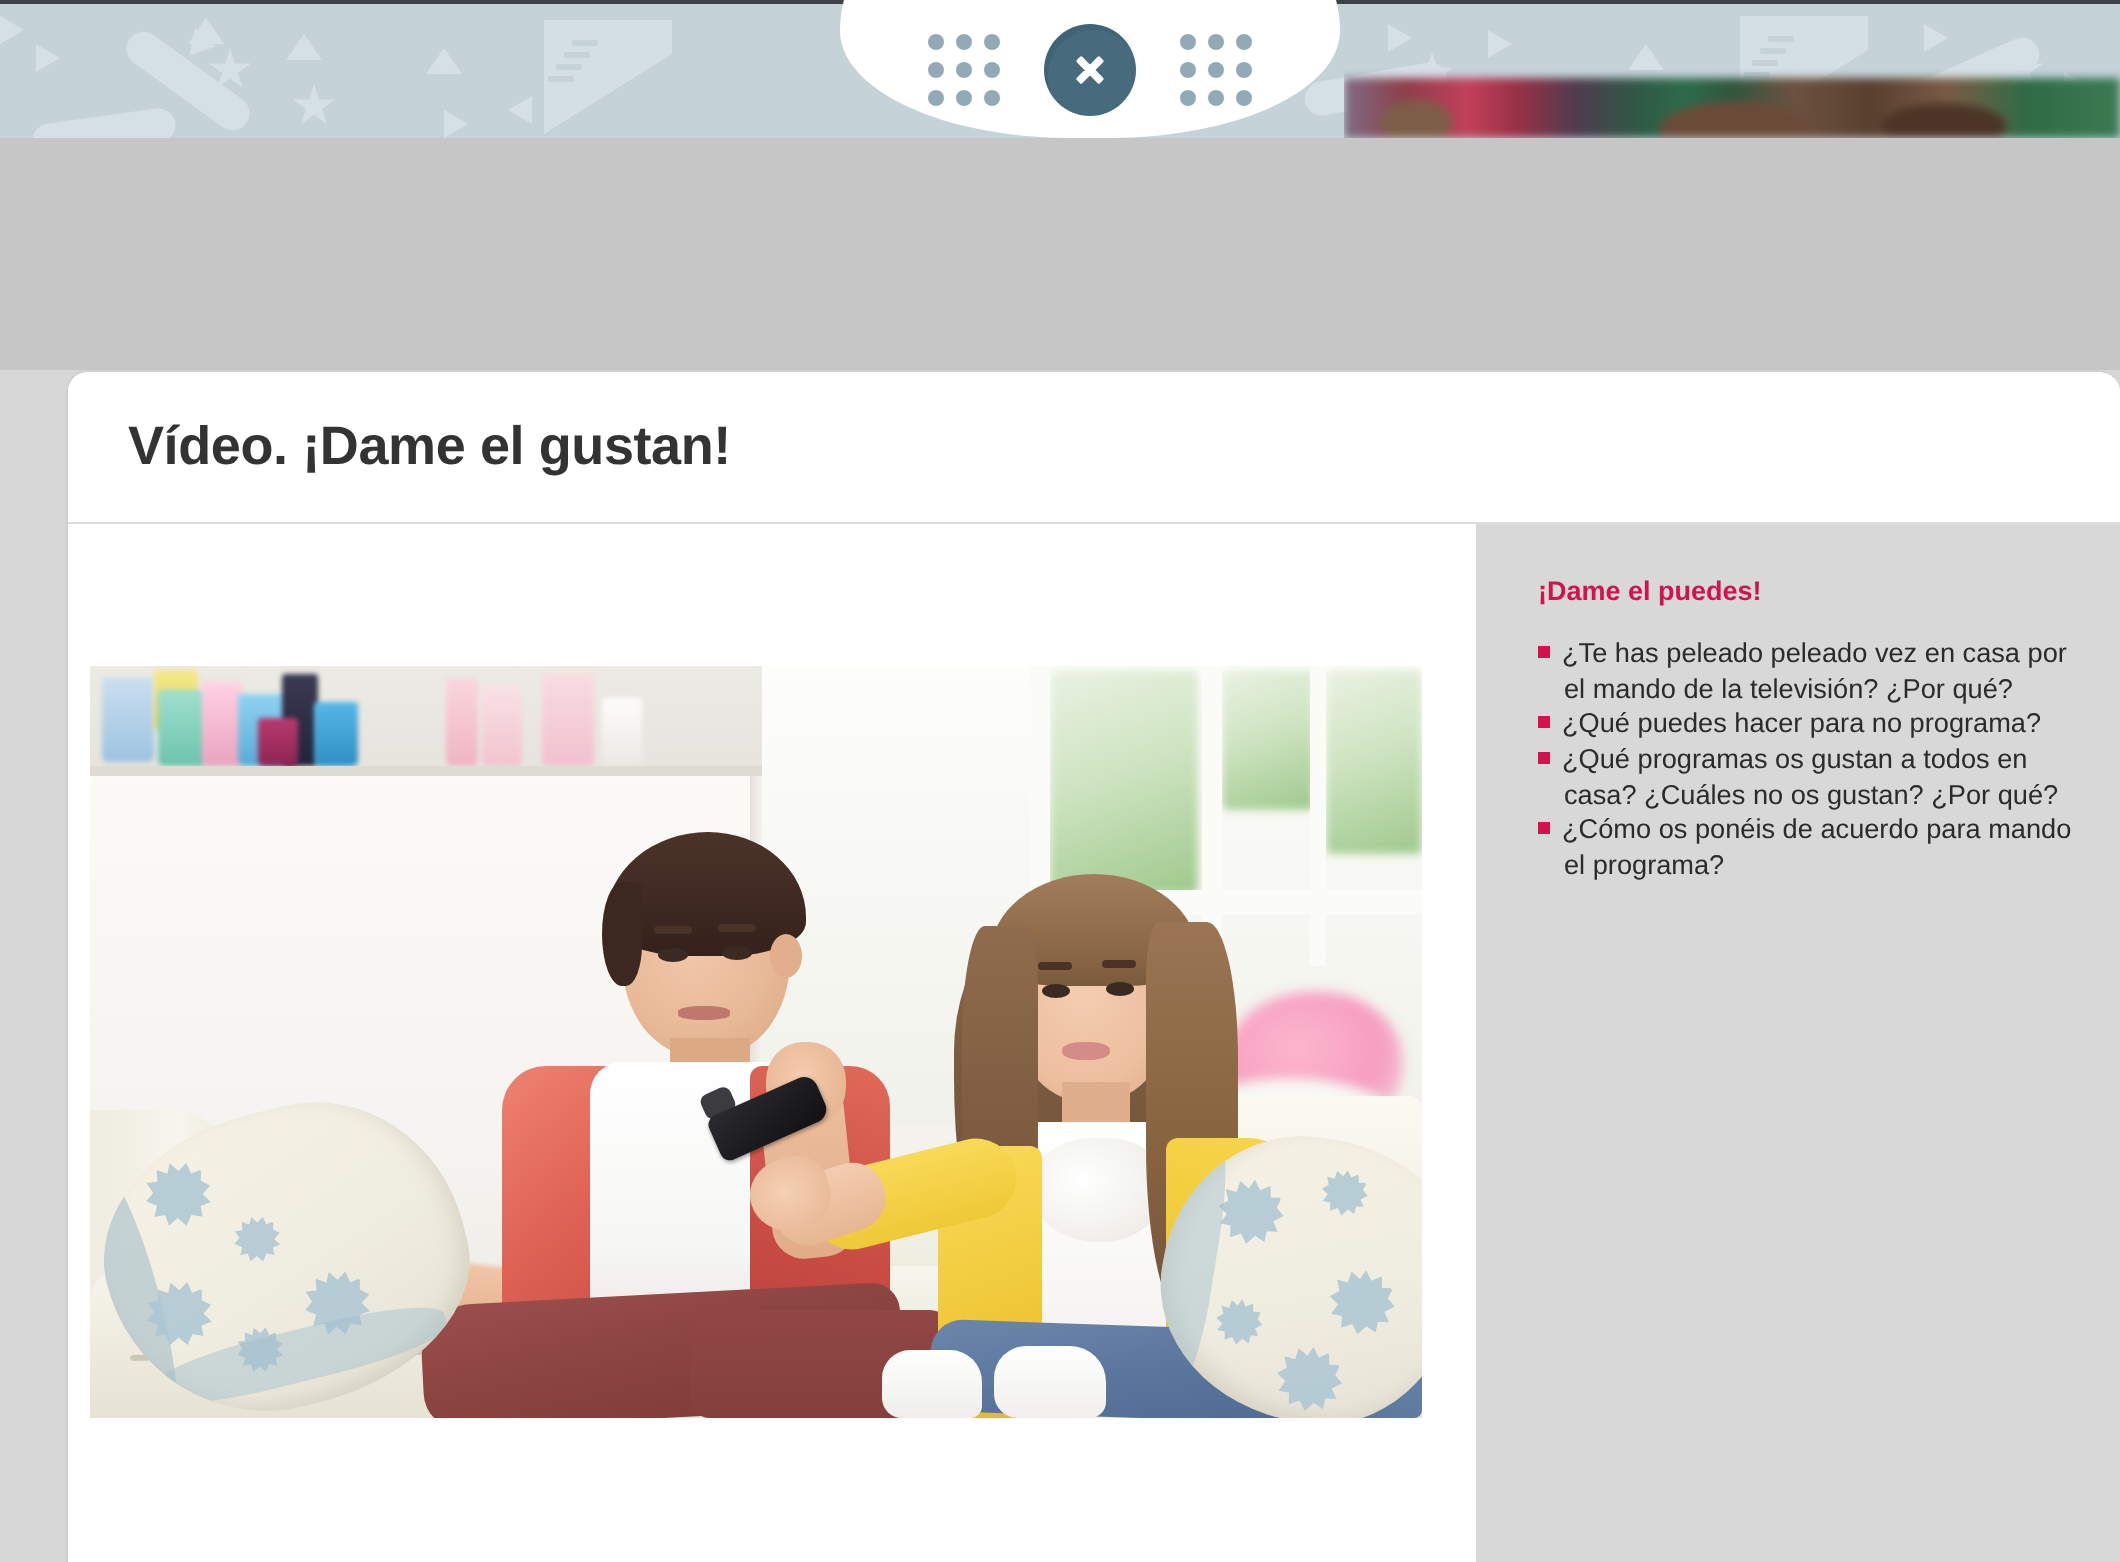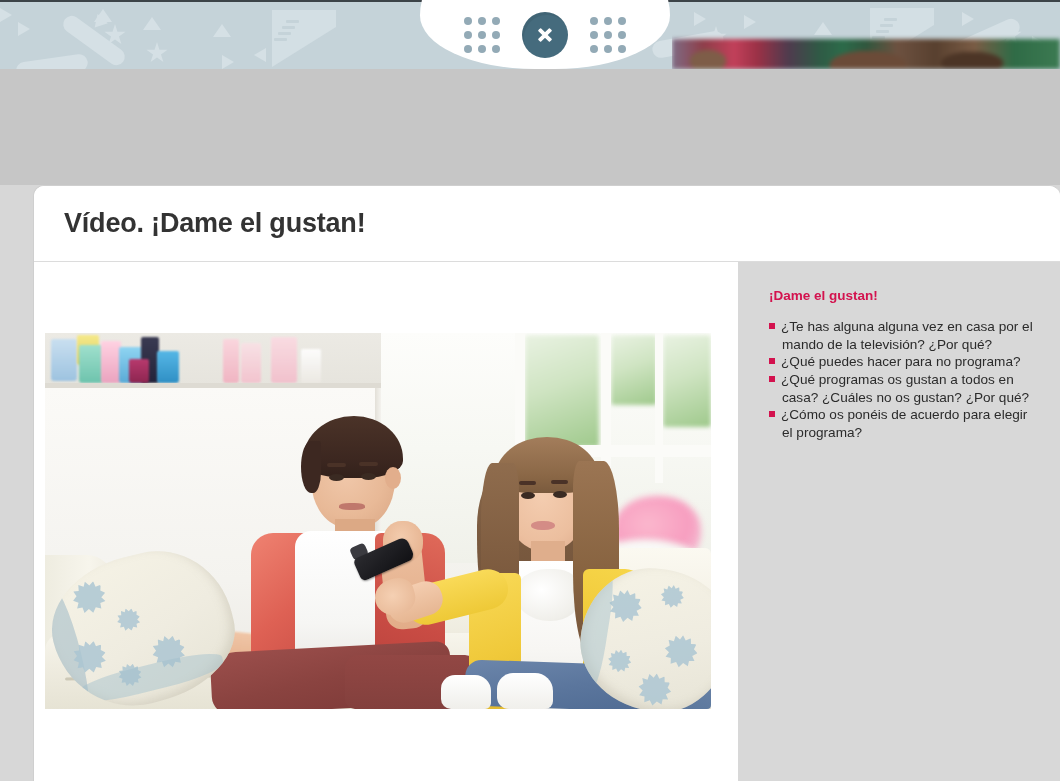--- a/index.html
+++ b/index.html
@@ -784,23 +784,23 @@
             <span class="flower" style="left:84px; top:62px;"></span>
             <span class="flower sm" style="left:30px; top:86px;"></span>
             <span class="flower" style="left:64px; top:104px;"></span>
             <span class="cushion-band" style="left:0; top:4px; width:26px; height:134px;"></span>
           </div>
         </div>
       </div>
     </div>
 
     <aside class="aside-col">
-      <p class="aside-title">¡Dame el gustan!</p>
+      <p class="aside-title">¡Dame el puedes!</p>
       <ul class="aside-list">
-        <li><span class="bullet"></span><span>¿Te has alguna alguna vez en casa por el mando de la televisión? ¿Por qué?</span></li>
+        <li><span class="bullet"></span><span>¿Te has peleado peleado vez en casa por el mando de la televisión? ¿Por qué?</span></li>
         <li><span class="bullet"></span><span>¿Qué puedes hacer para no programa?</span></li>
         <li><span class="bullet"></span><span>¿Qué programas os gustan a todos en casa? ¿Cuáles no os gustan? ¿Por qué?</span></li>
-        <li><span class="bullet"></span><span>¿Cómo os ponéis de acuerdo para elegir el programa?</span></li>
+        <li><span class="bullet"></span><span>¿Cómo os ponéis de acuerdo para mando el programa?</span></li>
       </ul>
     </aside>
 
   </div>
 </div>
 
 </body></html>

